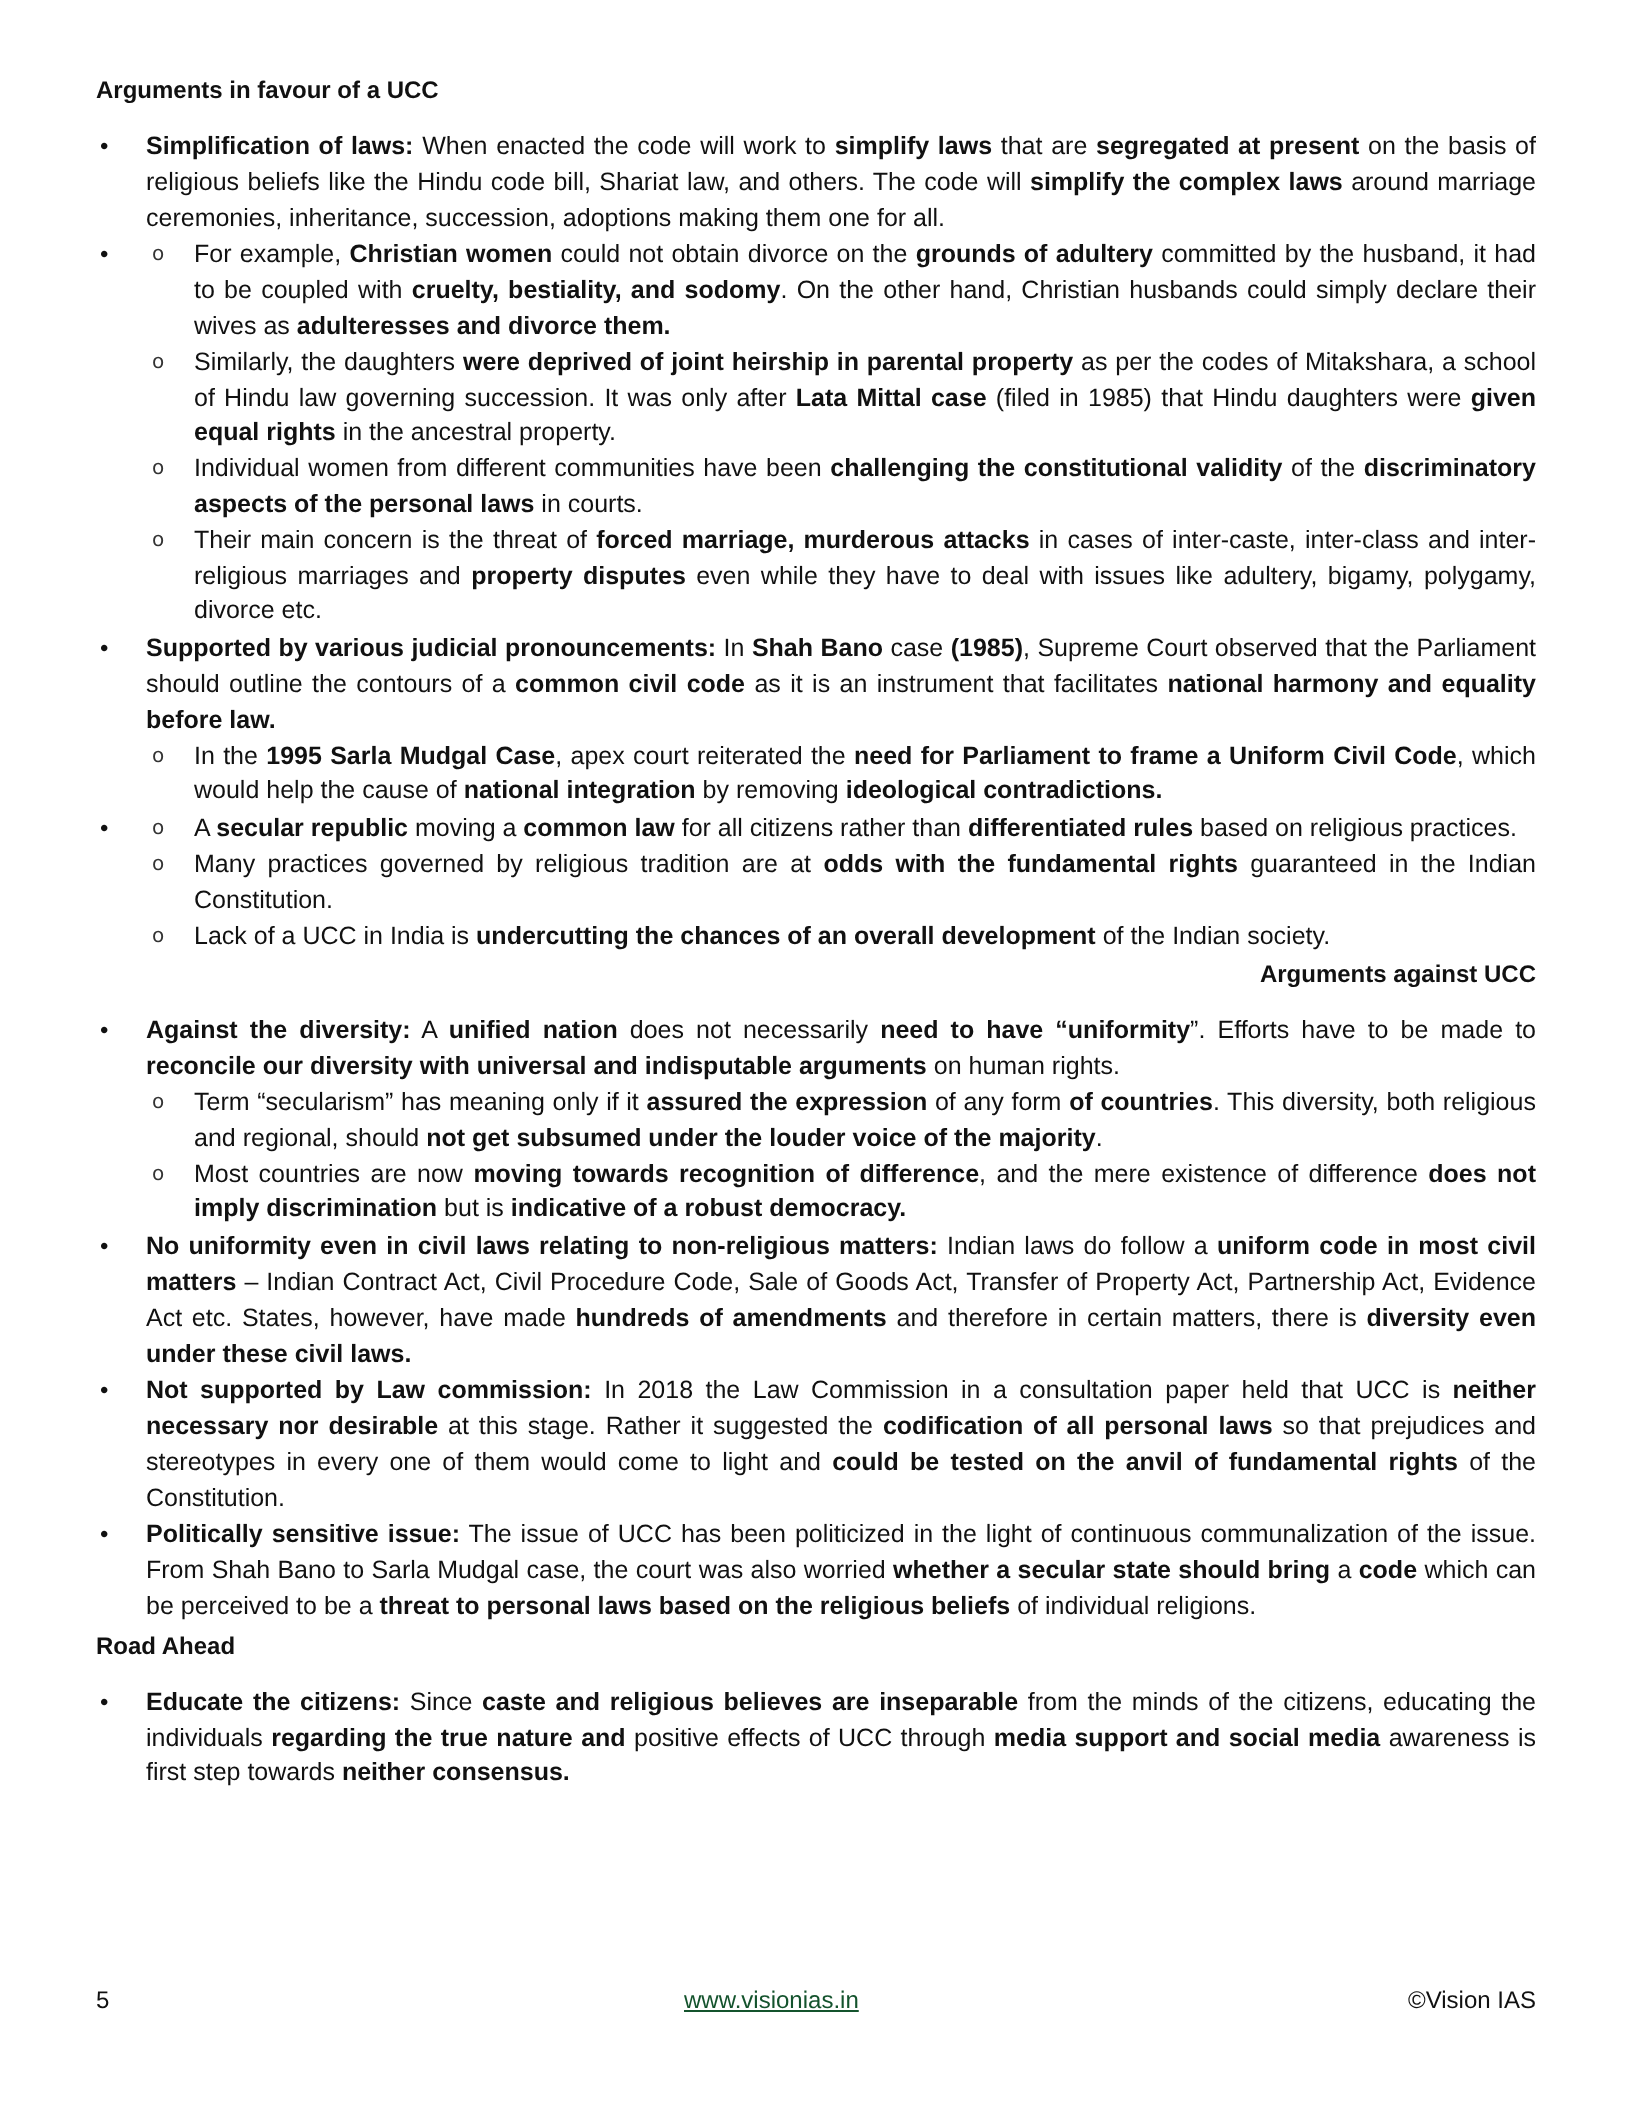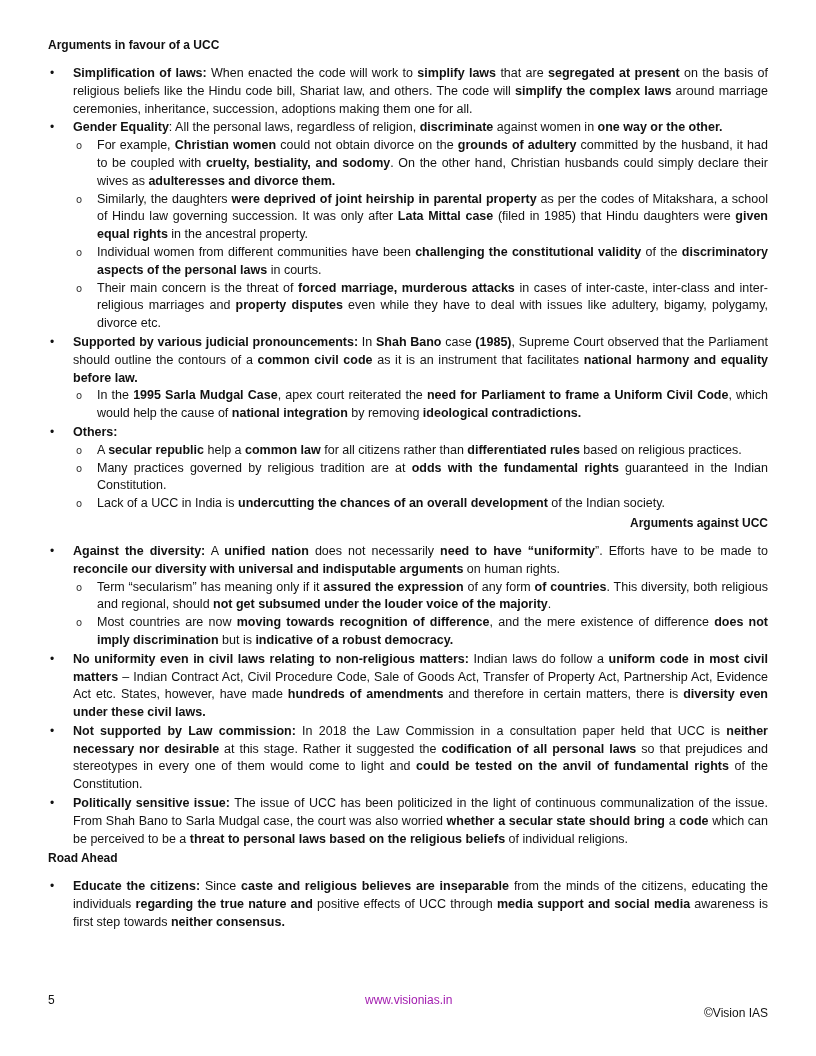--- a/index.html
+++ b/index.html
@@ -15,36 +15,35 @@
                text-align: justify; margin-bottom: 1px; }
   ul.l1 > li > .bullet { position: absolute; left: 2px; top: 0; font-size: 12px; }
   ul.l2 { list-style: none; margin: 0; padding: 0; }
   ul.l2 > li { position: relative; padding-left: 24px; text-align: justify; }
   ul.l2 > li > .sub-bullet { position: absolute; left: 3px; top: 0; font-size: 10px; color: #333;
                              font-family: "DejaVu Sans", sans-serif; }
   b { font-weight: bold; }
   .footer { position: absolute; top: 993px; left: 48px; width: 720px; height: 18px;
             font-size: 12px; }
   .footer .pnum { position: absolute; left: 0; top: 0; }
-  .footer .url { position: absolute; left: 317px; top: 0; color: #a21caf; }
-  .footer .copy { position: absolute; right: 0; top: 13px; text-align: right; }
+  .footer .url { position: absolute; left: 294px; top: 0; color: #14532d; text-decoration: underline; }
+  .footer .copy { position: absolute; right: 0; top: 0; text-align: right; }
 </style>
 </head>
 <body>
 
 <div class="page" id="page-root">
     <div class="heading h1">Arguments in favour of a UCC</div>
     <ul class="l1">
       <li>
         <span class="bullet">•</span>
         <div><b>Simplification of laws:</b><span> When enacted the code will work to </span><b>simplify laws</b><span> that are </span><b>segregated at present</b><span> on the basis of religious beliefs like the Hindu code bill, Shariat law, and others. The code will </span><b>simplify the complex laws</b><span> around marriage ceremonies, inheritance, succession, adoptions making them one for all.</span></div>
       </li>
       <li>
         <span class="bullet">•</span>
-        <div><b>Gender Equality</b><span>: All the personal laws, regardless of religion, </span><b>discriminate</b><span> against women in </span><b>one way or the other.</b></div>
         <ul class="l2">
           <li>
             <span class="sub-bullet">o</span>
             <div><span>For example, </span><b>Christian women</b><span> could not obtain divorce on the </span><b>grounds of adultery</b><span> committed by the husband, it had to be coupled with </span><b>cruelty, bestiality, and sodomy</b><span>. On the other hand, Christian husbands could simply declare their wives as </span><b>adulteresses and divorce them.</b></div>
           </li>
           <li>
             <span class="sub-bullet">o</span>
             <div><span>Similarly, the daughters </span><b>were deprived of joint heirship in parental property</b><span> as per the codes of Mitakshara, a school of Hindu law governing succession. It was only after </span><b>Lata Mittal case</b><span> (filed in 1985) that Hindu daughters were </span><b>given equal rights</b><span> in the ancestral property.</span></div>
           </li>
           <li>
@@ -62,25 +61,24 @@
         <div><b>Supported by various judicial pronouncements:</b><span> In </span><b>Shah Bano</b><span> case </span><b>(1985)</b><span>, Supreme Court observed that the Parliament should outline the contours of a </span><b>common civil code</b><span> as it is an instrument that facilitates </span><b>national harmony and equality before law.</b></div>
         <ul class="l2">
           <li>
             <span class="sub-bullet">o</span>
             <div><span>In the </span><b>1995 Sarla Mudgal Case</b><span>, apex court reiterated the </span><b>need for Parliament to frame a Uniform Civil Code</b><span>, which would help the cause of </span><b>national integration</b><span> by removing </span><b>ideological contradictions.</b></div>
           </li>
         </ul>
       </li>
       <li>
         <span class="bullet">•</span>
-        <div><b>Others:</b></div>
         <ul class="l2">
           <li>
             <span class="sub-bullet">o</span>
-            <div><span>A </span><b>secular republic</b><span> help a </span><b>common law</b><span> for all citizens rather than </span><b>differentiated rules</b><span> based on religious practices.</span></div>
+            <div><span>A </span><b>secular republic</b><span> moving a </span><b>common law</b><span> for all citizens rather than </span><b>differentiated rules</b><span> based on religious practices.</span></div>
           </li>
           <li>
             <span class="sub-bullet">o</span>
             <div><span>Many practices governed by religious tradition are at </span><b>odds with the fundamental rights</b><span> guaranteed in the Indian Constitution.</span></div>
           </li>
           <li>
             <span class="sub-bullet">o</span>
             <div><span>Lack of a UCC in India is </span><b>undercutting the chances of an overall development</b><span> of the Indian society.</span></div>
           </li>
         </ul>

